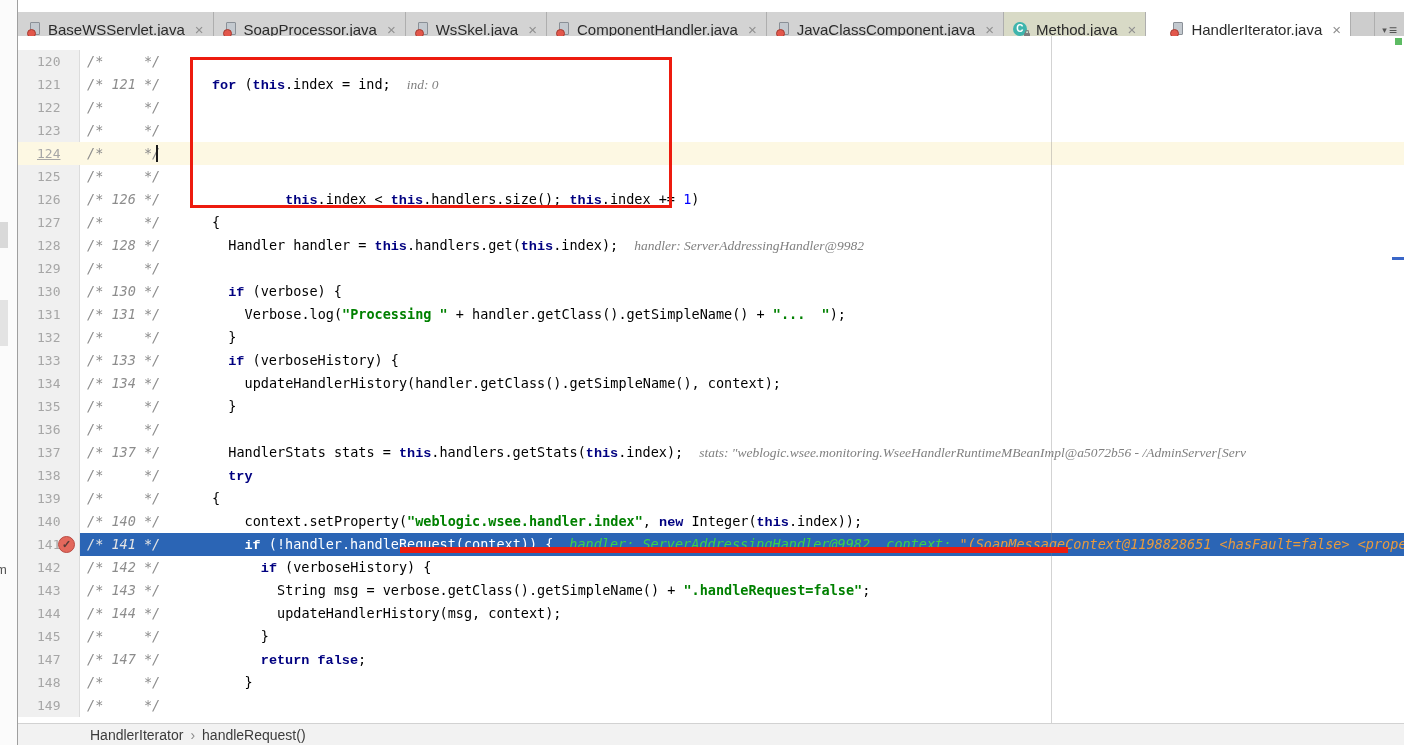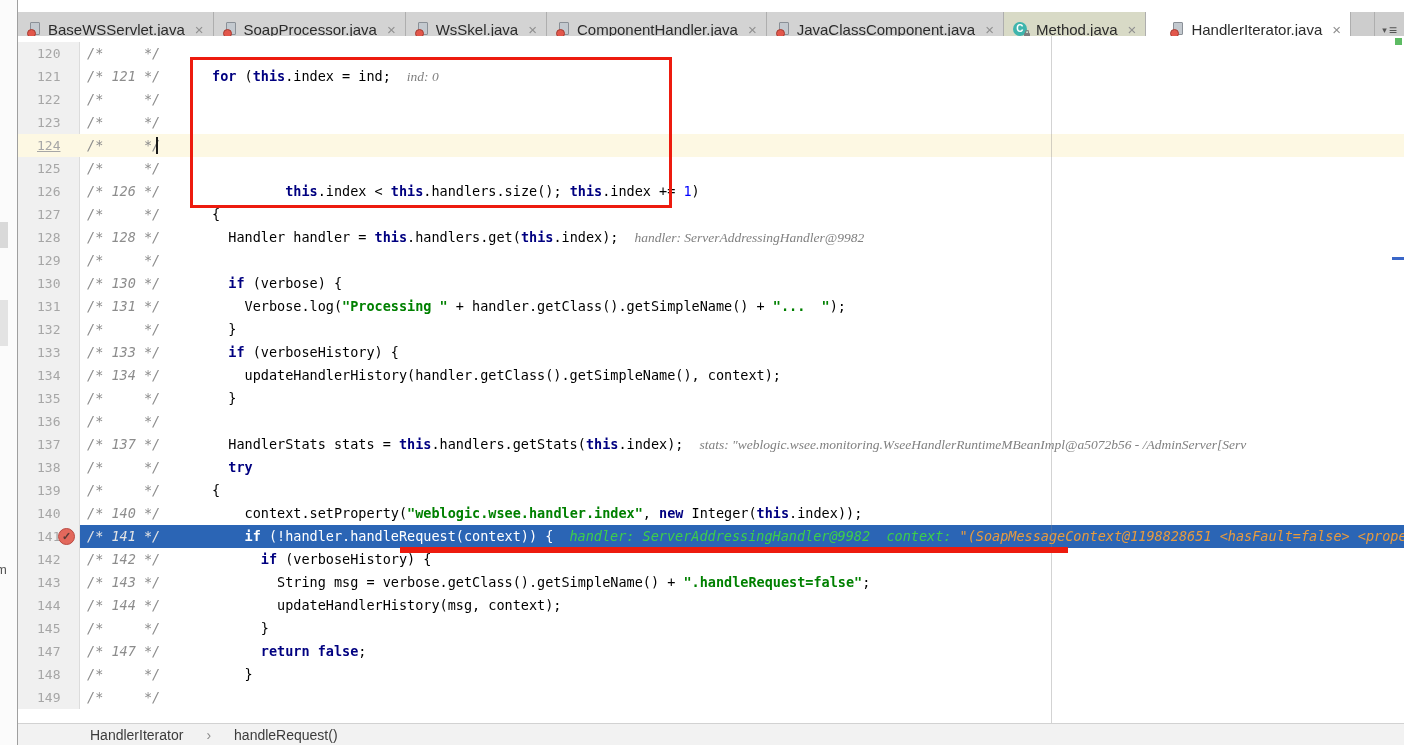--- a/index.html
+++ b/index.html
@@ -54,38 +54,38 @@
   }
   #tab-more {
     margin-left:auto; display:flex; align-items:center; justify-content:center;
     gap:2px; width:30px; border-left:1px solid #aeaeae; color:#555; flex:none;
   }
   #tab-more .dd1 { font-size:9px; }
   #tab-more .dd2 { font-size:14px; }
   
   #editor {
     position:absolute; left:18px; top:36px; right:0; bottom:22px;
-    background:#fff; overflow:hidden; padding-top:6px;
+    background:#fff; overflow:hidden; padding-top:14px;
     font-family:"DejaVu Sans Mono", monospace; font-size:13.5px;
   }
   .row { display:flex; height:23px; line-height:23px; white-space:pre; }
   .row .gutter {
     flex:none; width:62px; background:var(--gutter-bg,#f0f0f0);
     color:var(--line-number,#a6a6a6); font-size:13px; padding-left:19px;
     border-right:1px solid #dcdcdc; position:relative;
   }
   .row .body { flex:1; position:relative; padding-left:7px; overflow:hidden; }
   .row.current { background:var(--current-line-bg,#fdf8e3); }
   .row.current .gutter { background:transparent; border-right-color:transparent;text-decoration:underline; }
   .row.exec .body { background:var(--exec-line-bg,#2b65b5); }
   .prefix {
     display:inline-block; width:125px; color:var(--comment,#8c8c8c); font-style:italic;
   }
   .row.exec .prefix { color:#e5e5e5; }
-  .tok-k { color:var(--keyword,#000080); font-weight:bold; }
+  .tok-k { color:var(--keyword,#000080); font-weight:bold;font-family:Liberation Mono, monospace; }
   .tok-p { color:#000; }
   .tok-s { color:var(--string,#008000); font-weight:bold; }
   .tok-n { color:var(--number,#0000ff); }
   .row.exec .tok-k, .row.exec .tok-p, .row.exec .tok-n { color:#fff; }
   .hints { margin-left:16px; }
   .hint-h  { color:var(--hint-gray,#7f7f7f); font-style:italic;font-family:Liberation Serif, serif; }
   .hint-hg { color:var(--hint-green,#3ecf4a); font-style:italic; }
   .hint-ho { color:var(--hint-orange,#e89b3e); font-style:italic; }
   .caret { position:absolute; left:76px; top:3px; width:2px; height:17px; background:#1a1a1a; }
   .bp {
@@ -106,21 +106,21 @@
     position:absolute; left:400px; top:547px; width:668px; height:6px;
     background:var(--annotation-red,#ed1b0e); pointer-events:none; z-index:5;
   }
   
   #stripe-green { position:absolute; right:2px; top:38px; width:7px; height:7px; background:var(--stripe-green,#5dbb63); }
   #stripe-blue  { position:absolute; right:0px; top:257px; width:12px; height:3px; background:var(--stripe-blue,#3a66c8); }
   
   #breadcrumb {
     position:absolute; left:18px; right:0; bottom:0; height:22px;
     background:#f2f2f2; border-top:1px solid #d2d2d2;
-    display:flex; align-items:center; padding-left:72px; gap:23px;
+    display:flex; align-items:center; padding-left:72px; gap:7px;
     font-size:14px; color:#3c3c3c;
   }
   #breadcrumb .sep { color:#8a8a8a; }
 </style>
 </head>
 <body>
 
 <div id="root">
 
   <div id="left-strip">

